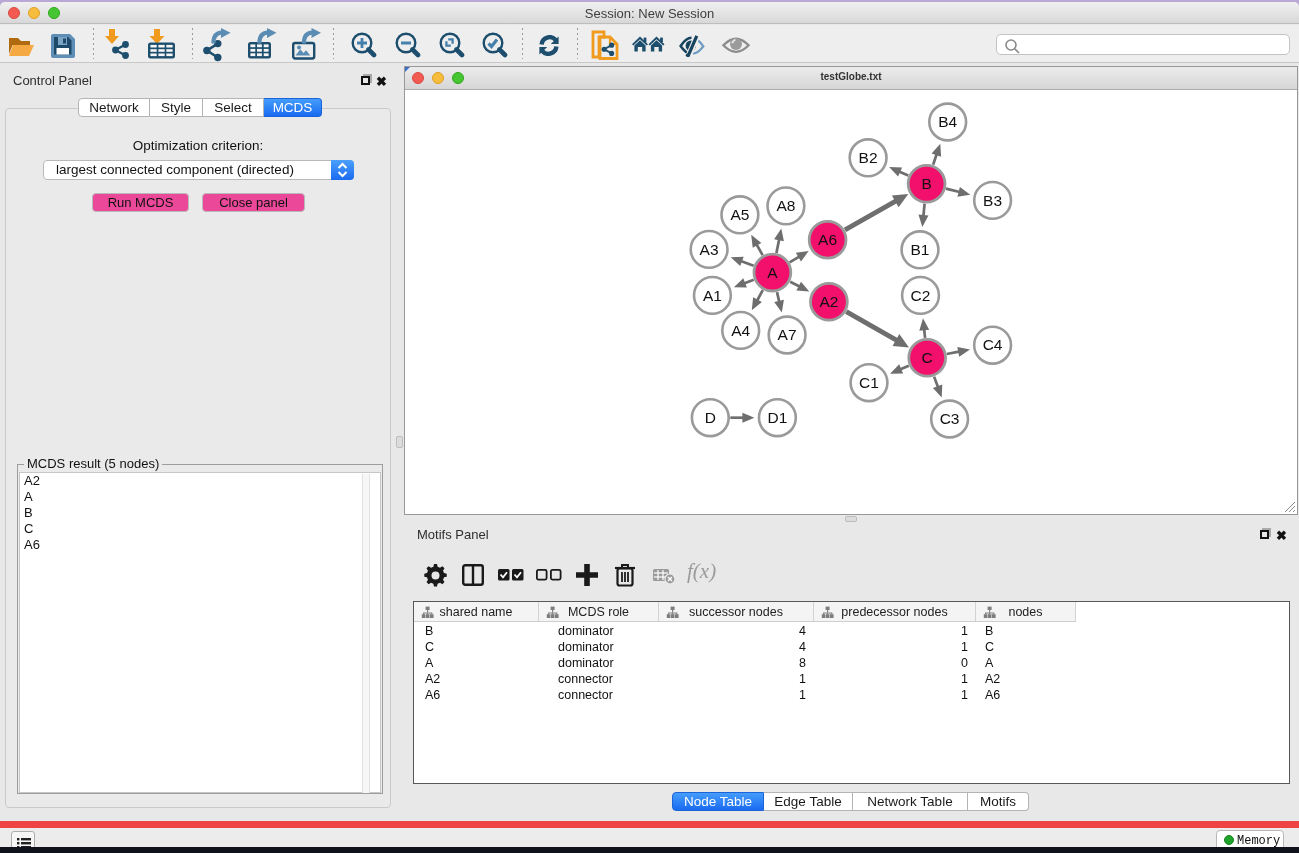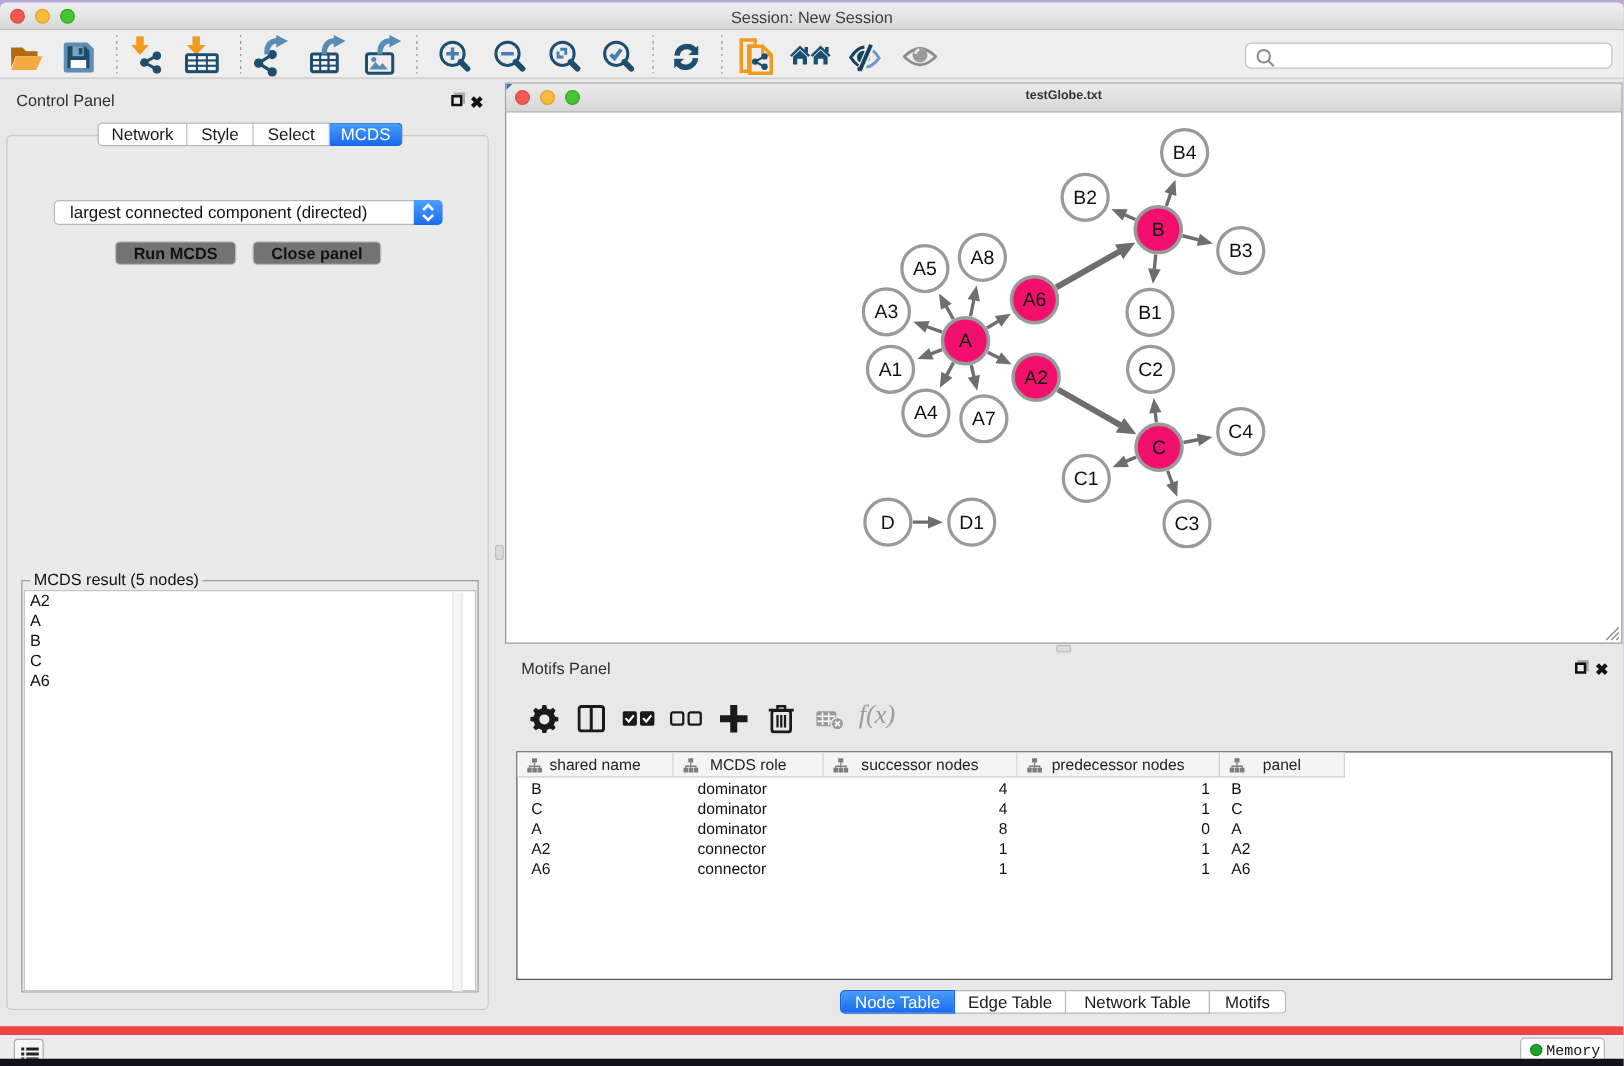--- a/index.html
+++ b/index.html
@@ -20,21 +20,21 @@
 #cp-tabs { position:absolute; left:78px; top:96px; height:19px; display:flex; font-size:13.5px; z-index:5; }
 #cp-tabs .seg, #tp-tabs .seg { background:#fff; border:1px solid #b4b4b4; border-left:none; color:#1a1a1a; text-align:center; line-height:17px; }
 #cp-tabs .seg:first-child, #tp-tabs .seg:first-child { border-left:1px solid #b4b4b4; border-radius:4px 0 0 4px; }
 #cp-tabs .seg:last-child, #tp-tabs .seg:last-child { border-radius:0 4px 4px 0; }
 .segsel { background:linear-gradient(#459dfc,#1a6bf0) !important; color:#fff !important; border-color:#1a63d9 !important; }
 #cp-content { position:absolute; left:5px; top:106px; width:386px; height:700px; background:#eaeaea; border:1px solid #c9c9c9; border-radius:4px; }
 #mcdsbox { position:absolute; left:17px; top:462px; width:366px; height:330px; border:1px solid #9d9d9d;padding-left:22px; }
 #mcdslist { position:absolute; left:1px; top:7px; width:362px; height:321px; background:#fff; border:1px solid #c6c6c6; font-size:13px; color:#111; }
 #mcdslist div { height:16px; line-height:16px; padding-left:4px; }
 .gblabel { position:absolute; left:6px; top:-9px; background:#eaeaea; font-size:13px; color:#111; padding:0 3px; }
-.btn { position:absolute; background:#737373; border:1px solid #b9b9b9; border-radius:4px; font-size:13px; color:#111; text-align:center;font-weight:bold; }
+.btn { position:absolute; background:#ec4899; border:1px solid #b9b9b9; border-radius:4px; font-size:13px; color:#111; text-align:center; }
 
 #netwin { position:absolute; left:404px; top:64px; width:894px; height:449px; background:#fff; border:1px solid #989898; }
 #nettitle { position:absolute; left:0; top:0; width:100%; height:23px; background:linear-gradient(#ececec,#d6d6d6); border-bottom:1px solid #ababab; }
 #nettitle .t { position:absolute; width:100%; text-align:center; top:4px; font-size:10px; font-weight:bold; color:#333; }
 
 #tablegrid { position:absolute; left:413px; top:599px; width:877px; height:183px; background:#fff; border:1.5px solid #585858; font-size:12.5px; }
 .th { position:absolute; top:0; height:20px; background:#f4f4f4; border-right:1px solid #d2d2d2; border-bottom:1px solid #cfcfcf; color:#222; text-align:center; line-height:20px; }
 .td { position:absolute; height:16px; line-height:16px; color:#111; }
 #tp-tabs { position:absolute; left:672px; top:790px; height:19px; display:flex; font-size:13.5px; }
 
@@ -192,20 +192,21 @@
   <div class="ptitle abs" style="left:13px;top:71px;">Control Panel</div>
   <div class="winbtn-sq" style="left:361px;top:74px;"></div>
   <div class="winbtn-x" style="left:376px;top:75px;">✖</div>
   <div id="cp-content"></div>
   <div id="cp-tabs">
     <div class="seg" style="width:72px;">Network</div>
     <div class="seg" style="width:53px;">Style</div>
     <div class="seg" style="width:61px;">Select</div>
     <div class="seg segsel" style="width:58px;">MCDS</div>
   </div>
+  <div class="abs" style="left:5px;top:136px;width:386px;text-align:center;font-size:13.5px;color:#111;">Optimization criterion:</div>
   <div class="abs" style="left:43px;top:158px;width:311px;height:20px;background:#fff;border:1px solid #b9b9b9;border-radius:4px;">
     <div class="abs" style="left:12px;top:1px;font-size:13.5px;color:#111;">largest connected component (directed)</div>
     <div class="abs" style="right:-1px;top:-1px;width:23px;height:20px;background:linear-gradient(#4ba0fd,#1a6bf0);border-radius:0 4px 4px 0;">
       <svg width="23" height="20">
           <path d="M7.5 8 L11.5 4 L15.5 8" stroke="#fff" stroke-width="2" fill="none"></path>
           <path d="M7.5 12 L11.5 16 L15.5 12" stroke="#fff" stroke-width="2" fill="none"></path>
         </svg>
     </div>
   </div>
   <div class="btn" style="left:92px;top:191px;width:97px;height:19px;line-height:18px;">Run MCDS</div>
@@ -392,21 +393,21 @@
         <path d="M6.6 4 v2 M2.6 8.2 v-1.2 h8.2 v1.2 M6.6 6.2 v2" fill="none" stroke="#7d7d7d" stroke-width="1.1"></path>
       </svg>
       <div class="th" style="left:400px;width:162px;">predecessor nodes</div>
       <svg class="icon" style="left:407px;top:4px" width="13" height="13">
         <rect x="4.6" y="0.6" width="4" height="3.4" fill="#7d7d7d"></rect>
         <rect x="0.8" y="8.2" width="3.6" height="3.8" fill="#7d7d7d"></rect>
         <rect x="4.9" y="8.2" width="3.6" height="3.8" fill="#7d7d7d"></rect>
         <rect x="9" y="8.2" width="3.6" height="3.8" fill="#7d7d7d"></rect>
         <path d="M6.6 4 v2 M2.6 8.2 v-1.2 h8.2 v1.2 M6.6 6.2 v2" fill="none" stroke="#7d7d7d" stroke-width="1.1"></path>
       </svg>
-      <div class="th" style="left:562px;width:100px;">panel</div>
+      <div class="th" style="left:562px;width:100px;">nodes</div>
       <svg class="icon" style="left:569px;top:4px" width="13" height="13">
         <rect x="4.6" y="0.6" width="4" height="3.4" fill="#7d7d7d"></rect>
         <rect x="0.8" y="8.2" width="3.6" height="3.8" fill="#7d7d7d"></rect>
         <rect x="4.9" y="8.2" width="3.6" height="3.8" fill="#7d7d7d"></rect>
         <rect x="9" y="8.2" width="3.6" height="3.8" fill="#7d7d7d"></rect>
         <path d="M6.6 4 v2 M2.6 8.2 v-1.2 h8.2 v1.2 M6.6 6.2 v2" fill="none" stroke="#7d7d7d" stroke-width="1.1"></path>
       </svg>
       <div class="td" style="left:11px;top:21px;">B</div>
       <div class="td" style="left:144px;top:21px;">dominator</div>
       <div class="td" style="left:244px;width:148px;top:21px;text-align:right;">4</div>

